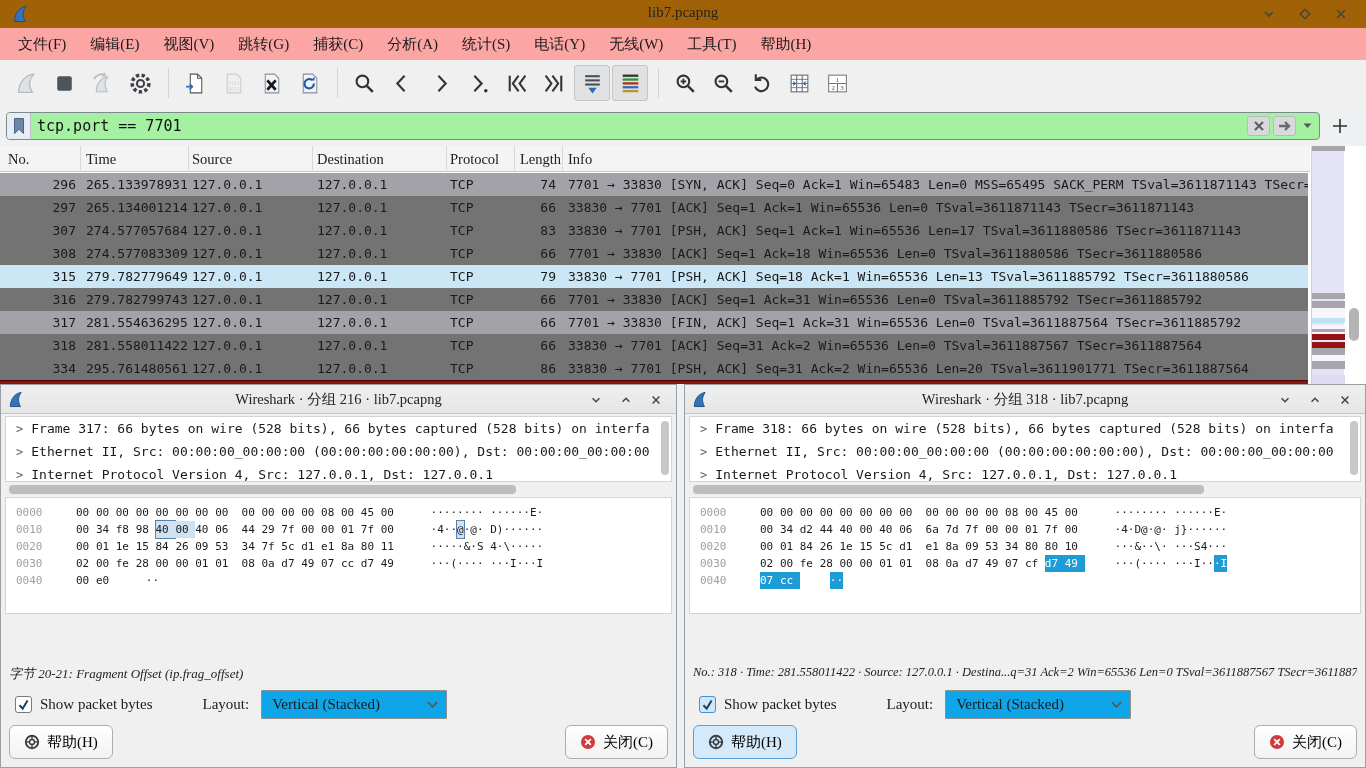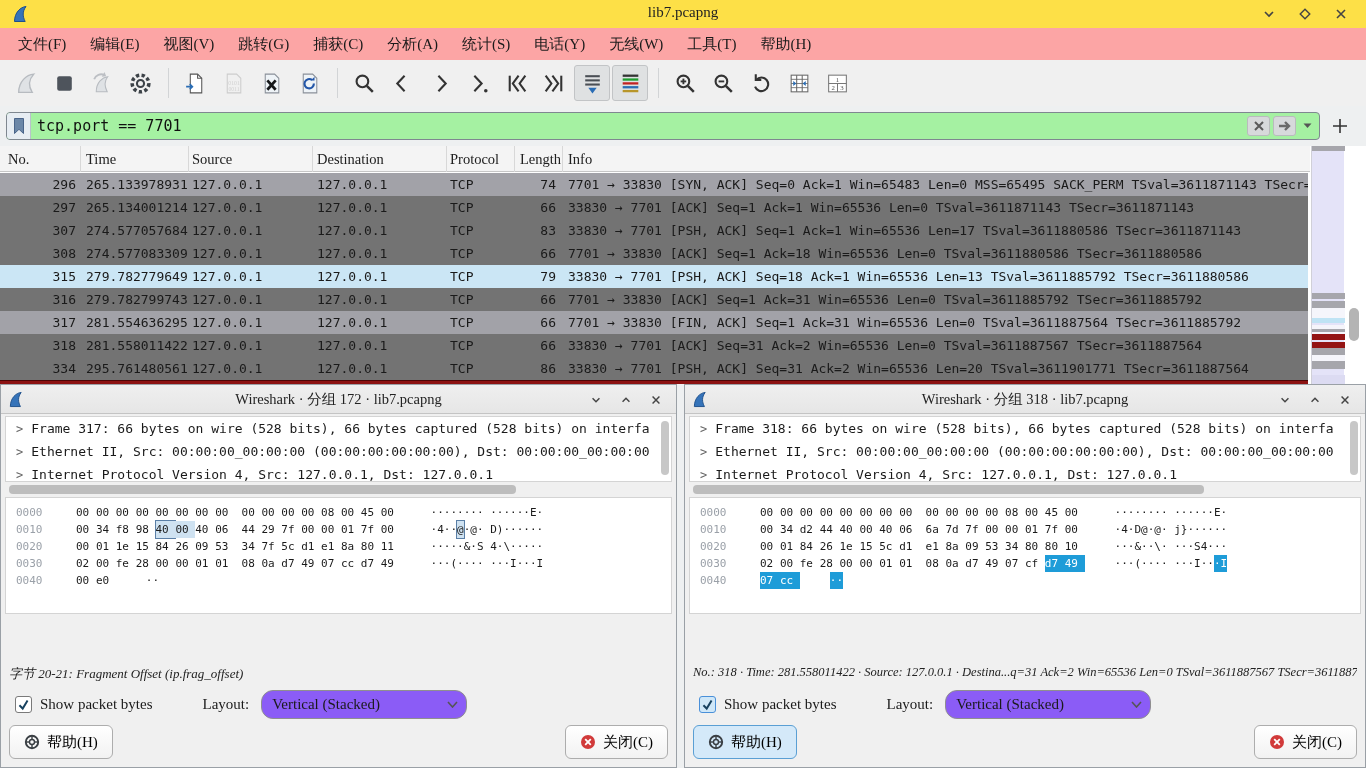--- a/index.html
+++ b/index.html
@@ -1,21 +1,21 @@
 <!DOCTYPE html>
 <html><head>
 <meta charset="utf-8">
 <style>
   * { margin:0; padding:0; box-sizing:border-box; }
   html,body { width:1366px; height:768px; overflow:hidden; }
   body { font-family:"Liberation Serif","DejaVu Serif",serif; background:#eef0f1; position:relative; color:#1a1a1a; }
   .mono { font-family:"DejaVu Sans Mono",monospace; }
 
   
-  #titlebar { position:absolute; left:0; top:0; width:1366px; height:28px; background:#fde047; }
+  #titlebar { position:absolute; left:0; top:0; width:1366px; height:28px; background:#a16207; }
   #titlebar .fin { position:absolute; left:12px; top:5px; }
   #titlebar .wtitle { position:absolute; left:0; right:0; top:4px; text-align:center; font-size:15px; color:#222; }
   .winctl { position:absolute; top:7px; display:flex; gap:22px; }
   #titlebar .winctl { right:18px; }
   .winctl svg { display:block; }
 
   #menubar { position:absolute; left:0; top:28px; width:1366px; height:32px; background:#fca5a5; display:flex; align-items:center; padding-left:6px; }
   .menu-item { font-size:15px; padding:3px 12px; color:#1a1a1a; white-space:nowrap; }
 
   #toolbar { position:absolute; left:0; top:60px; width:1366px; height:46px; background:#f0f0f0; display:flex; align-items:center; padding-left:8px; }
@@ -78,21 +78,21 @@
   .hl-soft { background:#cfe2f1; }
   .hl-soft.anchor { outline:1px solid #5b7fa6; }
   .hl-solid { background:#1e9cd8; color:#fff; }
   .statusline { position:absolute; left:8px; right:8px; top:280px; height:20px; font-size:13px; font-style:italic; color:#222; white-space:nowrap; overflow:hidden; }
   .statusline.small { font-size:12.5px; }
   .controls { position:absolute; left:0; right:0; top:302px; height:34px; display:flex; align-items:center; }
   .cb { width:17px; height:17px; border:1px solid #7a7a7a; border-radius:3px; background:#fff; margin-left:14px; display:flex; align-items:center; justify-content:center; }
   .cb.focused { background:#cfe7f8; border-color:#4a90d9; }
   .cblabel { font-size:15px; margin-left:8px; }
   .laylabel { font-size:15px; margin-left:50px; }
-  .combo { width:206px; height:29px; border:1px solid #8f8f8f; border-radius:12px; background:#8b5cf6; margin-left:12px; display:flex; align-items:center; padding:0 8px 0 10px; }
+  .combo { width:186px; height:29px; border:1px solid #8f8f8f; border-radius:1px; background:#0ea5e9; margin-left:12px; display:flex; align-items:center; padding:0 8px 0 10px; }
   .combo .cval { flex:1; font-size:15px; white-space:nowrap; overflow:hidden; }
   .btnrow { position:absolute; left:0; right:0; top:338px; height:42px; }
   .dlgbtn { position:absolute; top:2px; height:34px; border:1px solid #adadad; border-radius:6px; background:linear-gradient(#ffffff,#f2f2f2); display:flex; align-items:center; gap:7px; padding:0 14px; font-size:15px; font-family:inherit; }
   .dlgbtn.help { left:8px; }
   .dlgbtn.help.focused { background:#d4e9f9; border-color:#5a9fd4; }
   .dlgbtn.close { right:8px; }
 </style>
 </head>
 <body>
 
@@ -488,21 +488,21 @@
     <div id="vthumb"></div>
   </div>
 
   <div class="childwin" id="win0" style="left:0; width:677px;">
     <div class="ctitlebar">
       <span class="fin">
         <svg width="16" height="17" viewBox="0 0 17 18">
             <path d="M2.5 16.5 C2.5 7.5 8.5 2 14 1.5 C10.2 6.5 10.6 11.5 13.2 16.5 Z" fill="#3573b9" stroke="#1d4f8b"></path>
           </svg>
       </span>
-      <span class="ctitle">Wireshark · 分组 172 · lib7.pcapng</span>
+      <span class="ctitle">Wireshark · 分组 216 · lib7.pcapng</span>
       <span class="winctl" style="right:14px; top:9px; gap:18px;">
         <span>
             <svg width="12" height="12" viewBox="0 0 14 14">
               <path d="M3 5 l4 4 4 -4" stroke="#444" stroke-width="1.7" fill="none"></path>
             </svg>
           </span>
         <span>
             <svg width="12" height="12" viewBox="0 0 14 14">
               <path d="M3 9 l4 -4 4 4" stroke="#444" stroke-width="1.7" fill="none"></path>
             </svg>

